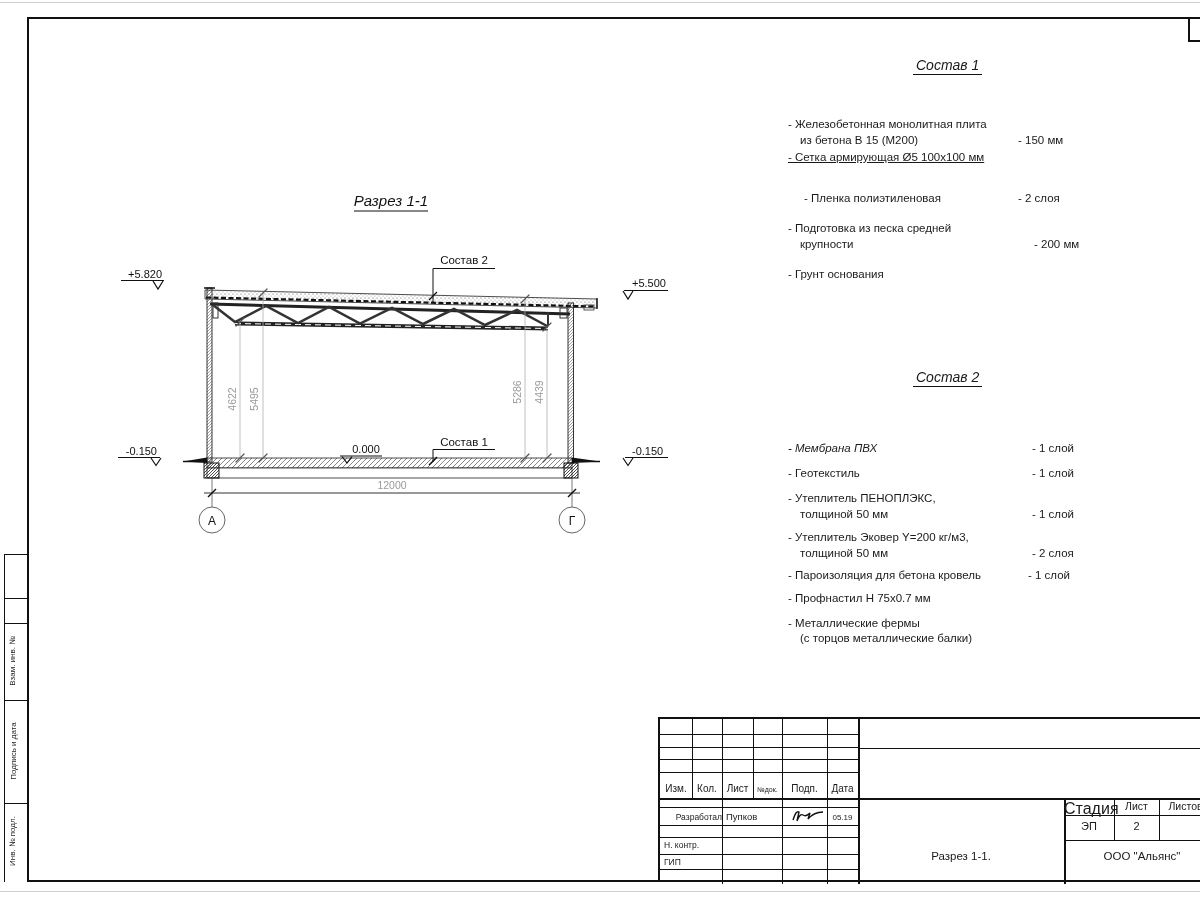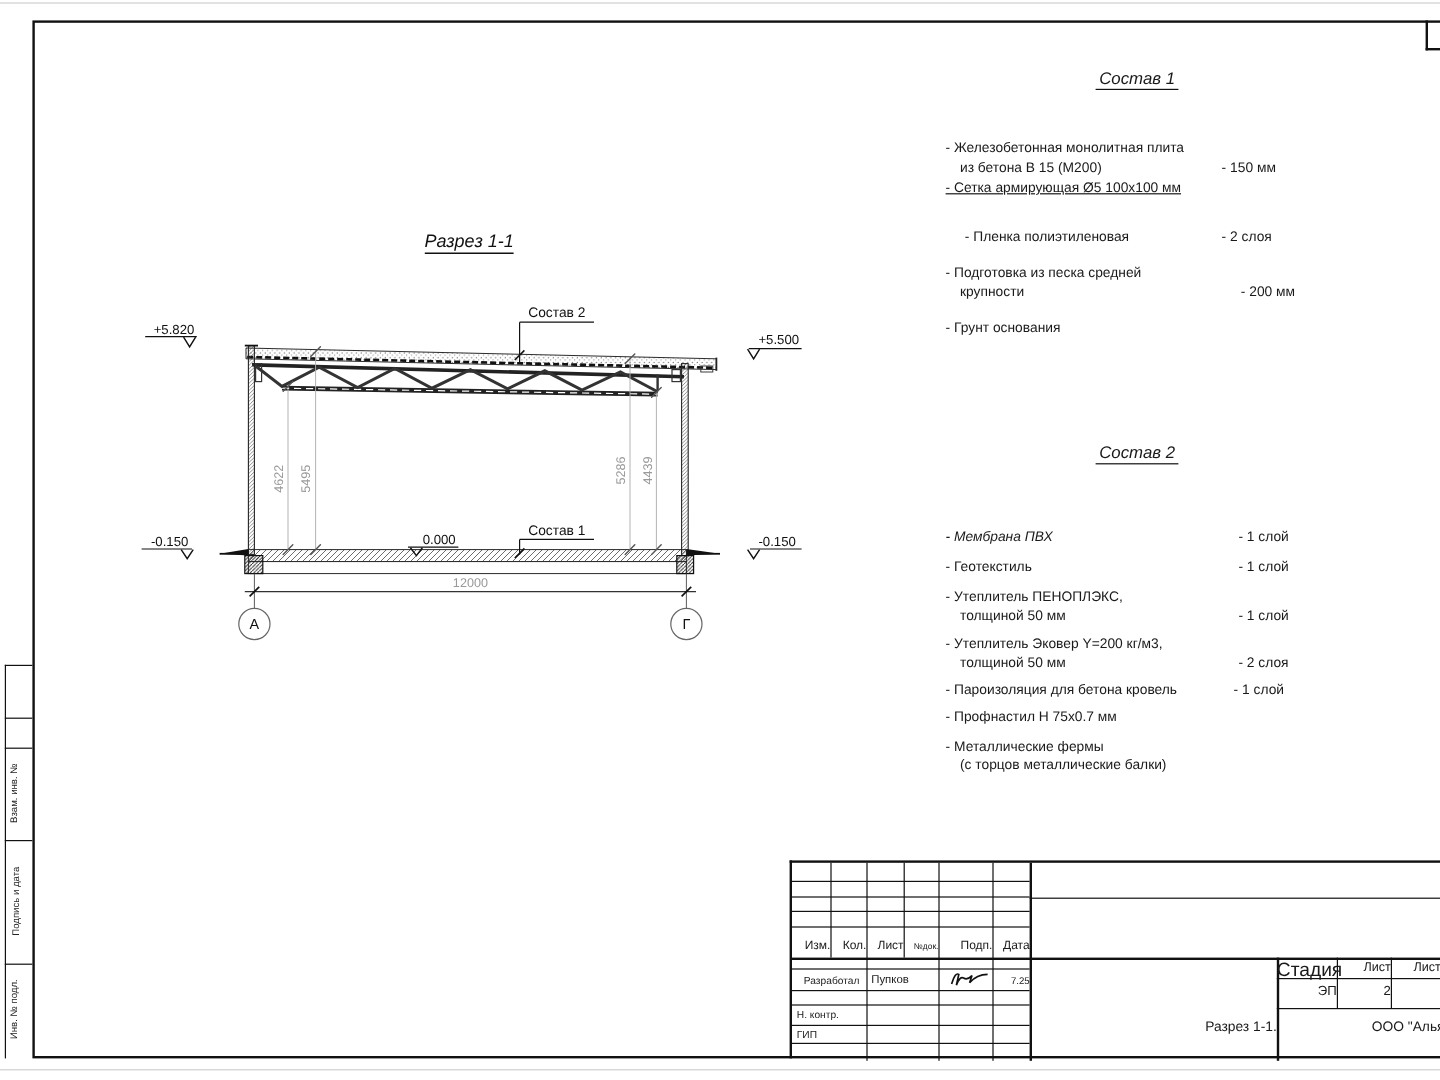--- a/index.html
+++ b/index.html
@@ -18,21 +18,21 @@
   
   .matwrap{position:absolute;width:420px;font-size:11.5px;line-height:14px;}
   .mathead{position:absolute;font-style:italic;font-size:14px;border-bottom:1px solid #111;
            padding:0 3px 2px 3px;white-space:nowrap;}
   .mline{position:absolute;white-space:nowrap;}
   .mval{position:absolute;white-space:nowrap;}
   
   .tb{position:absolute;left:658px;top:717px;width:560px;height:165px;
       border-left:2px solid #111;border-top:2px solid #111;box-sizing:border-box;}
   .tb .hl,.tb .vl{background:#111;}
-  .cellt{position:absolute;font-size:10px;text-align:right;white-space:nowrap;}
+  .cellt{position:absolute;font-size:10px;text-align:center;white-space:nowrap;}
   .small{font-size:8.5px;}
   .tiny{font-size:7px;}
   svg text{font-family:"Liberation Sans",sans-serif;}
   .dimtxt{font-size:10.5px;fill:#9a9a9a;}
   .levtxt{font-size:11px;fill:#111;}
   .reftxt{font-size:11.5px;fill:#111;}
   .axtxt{font-size:12px;fill:#111;}
   .ttl{font:italic 15px "Liberation Sans",sans-serif;fill:#111;}
 </style>
 </head>
@@ -252,26 +252,26 @@
     <div class="vl" style="left:454px;top:79px;height:42px;"></div>
     <div class="vl" style="left:499px;top:79px;height:42px;"></div>
 
     <span class="cellt" style="left:0;top:64px;width:32px;">Изм.</span>
     <span class="cellt" style="left:32px;top:64px;width:30px;">Кол.</span>
     <span class="cellt" style="left:62px;top:64px;width:31px;">Лист</span>
     <span class="cellt tiny" style="left:93px;top:67px;width:29px;">№док.</span>
     <span class="cellt" style="left:122px;top:64px;width:45px;">Подп.</span>
     <span class="cellt" style="left:167px;top:64px;width:31px;">Дата</span>
 
-    <span class="cellt small" style="left:4px;top:93px;width:58px;text-align:center;">Разработал</span>
+    <span class="cellt small" style="left:4px;top:93px;width:58px;text-align:right;">Разработал</span>
     <span class="cellt" style="left:66px;top:92px;width:56px;text-align:left;font-size:9.5px;">Пупков</span>
     <svg class="abs" style="left:130px;top:89px;" width="36" height="16" viewBox="0 0 36 16">
       <path d="M3,12 Q6,2 9,4 L7,13 Q10,5 13,7 Q16,9 20,5 L18,11 Q24,4 33,4" fill="none" stroke="#111" stroke-width="1.4"></path>
     </svg>
-    <span class="cellt" style="left:167px;top:94px;width:31px;font-size:8px;">7.25</span>
+    <span class="cellt" style="left:167px;top:94px;width:31px;font-size:8px;">05.19</span>
     <span class="cellt small" style="left:4px;top:121px;width:58px;text-align:left;">Н. контр.</span>
     <span class="cellt small" style="left:4px;top:138px;width:58px;text-align:left;">ГИП</span>
 
     <span class="cellt" style="left:198px;top:131px;width:206px;font-size:11.5px;">Разрез 1-1.</span>
     <span class="cellt" style="left:404px;top:81px;width:50px;font-size:16px;">Стадия</span>
     <span class="cellt" style="left:454px;top:81px;width:45px;font-size:10.5px;">Лист</span>
     <span class="cellt" style="left:499px;top:81px;width:53px;font-size:10.5px;">Листов</span>
     <span class="cellt" style="left:404px;top:101px;width:50px;font-size:11px;">ЭП</span>
     <span class="cellt" style="left:454px;top:101px;width:45px;font-size:11px;">2</span>
     <span class="cellt" style="left:404px;top:131px;width:156px;font-size:11.5px;">ООО "Альянс"</span>

